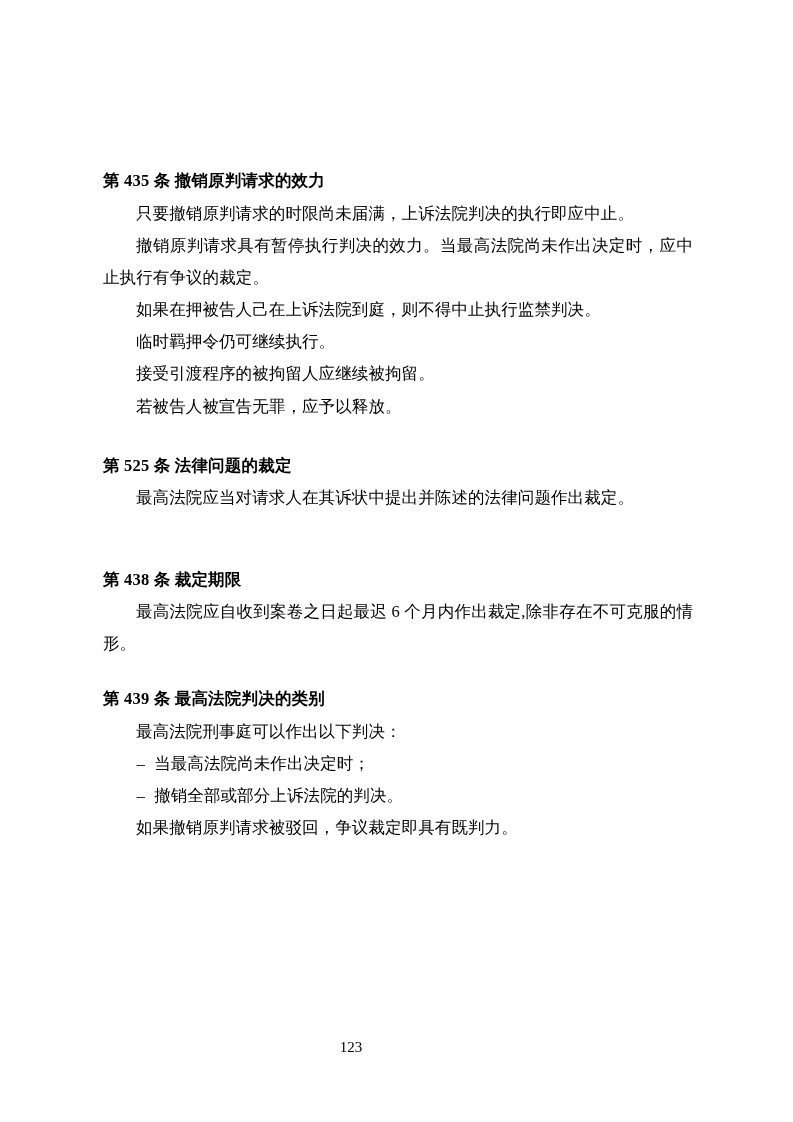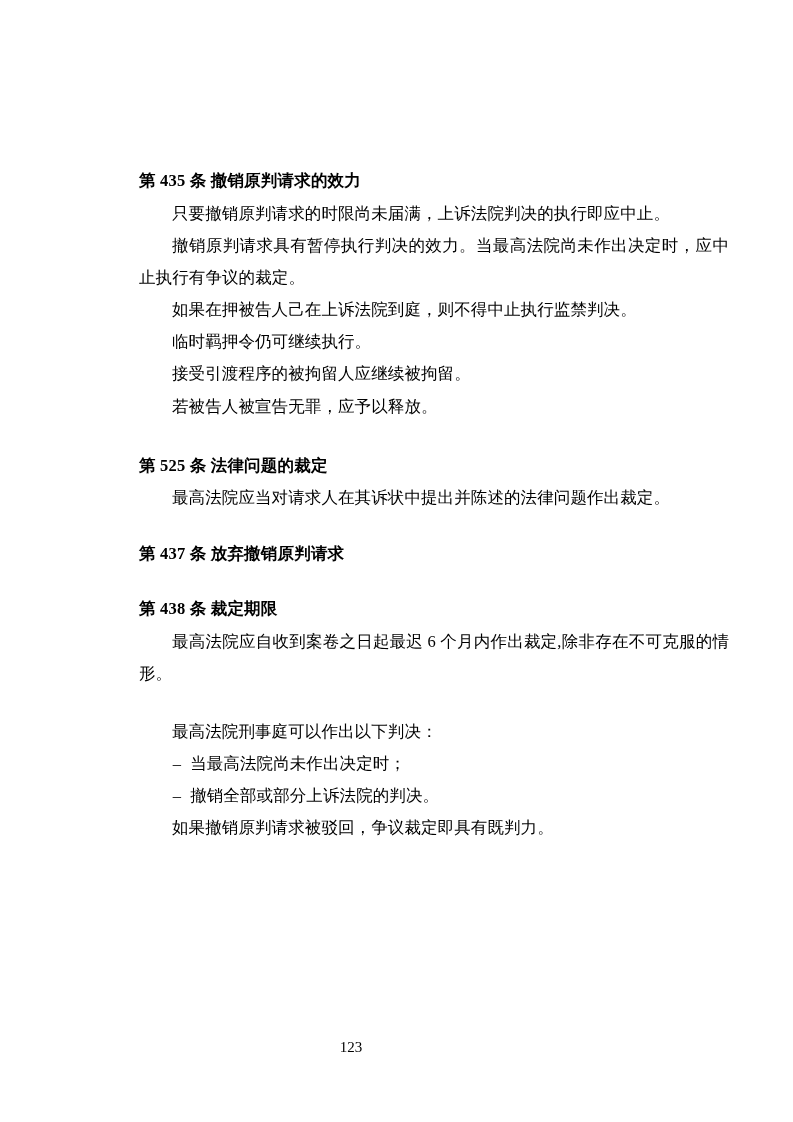--- a/index.html
+++ b/index.html
@@ -21,21 +21,20 @@
     top: 0;
     width: 793px;
     height: 1122px;
     background: #fff;
   }
   .content {
     position: absolute;
     left: 103px;
     top: 168px;
     width: 590px;
-    margin-left: 36px;
   }
   .article {
     margin-bottom: 0;
   }
   .heading {
     font-weight: bold;
     font-size: 16.5px;
     line-height: 1.55;
     margin: 0 0 4px 0;
     letter-spacing: 0.2px;
@@ -91,33 +90,33 @@
     <div class="gap-lg"></div>
 
     <div class="article">
       <p class="heading">第 525 条  法律问题的裁定</p>
       <p class="para">最高法院应当对请求人在其诉状中提出并陈述的法律问题作出裁定。</p>
     </div>
 
     <div class="gap-md"></div>
 
     <div class="article">
-      <p class="heading">第 437 条  放弃撤销原判请求</p>
     </div>
 
     <div class="gap-md"></div>
 
     <div class="article">
       <p class="heading">第 438 条  裁定期限</p>
       <p class="para">最高法院应自收到案卷之日起最迟 6 个月内作出裁定,除非存在不可克服的情形。</p>
     </div>
 
     <div class="gap-md"></div>
 
     <div class="article">
+      <p class="heading">第 439 条  最高法院判决的类别</p>
       <p class="para">最高法院刑事庭可以作出以下判决：</p>
       <p class="list-item"><span class="dash">–</span><span>当最高法院尚未作出决定时；</span></p>
       <p class="list-item"><span class="dash">–</span><span>撤销全部或部分上诉法院的判决。</span></p>
       <p class="para">如果撤销原判请求被驳回，争议裁定即具有既判力。</p>
     </div>
 
   </div>
 
   <div class="page-number">123</div>
 </div>

